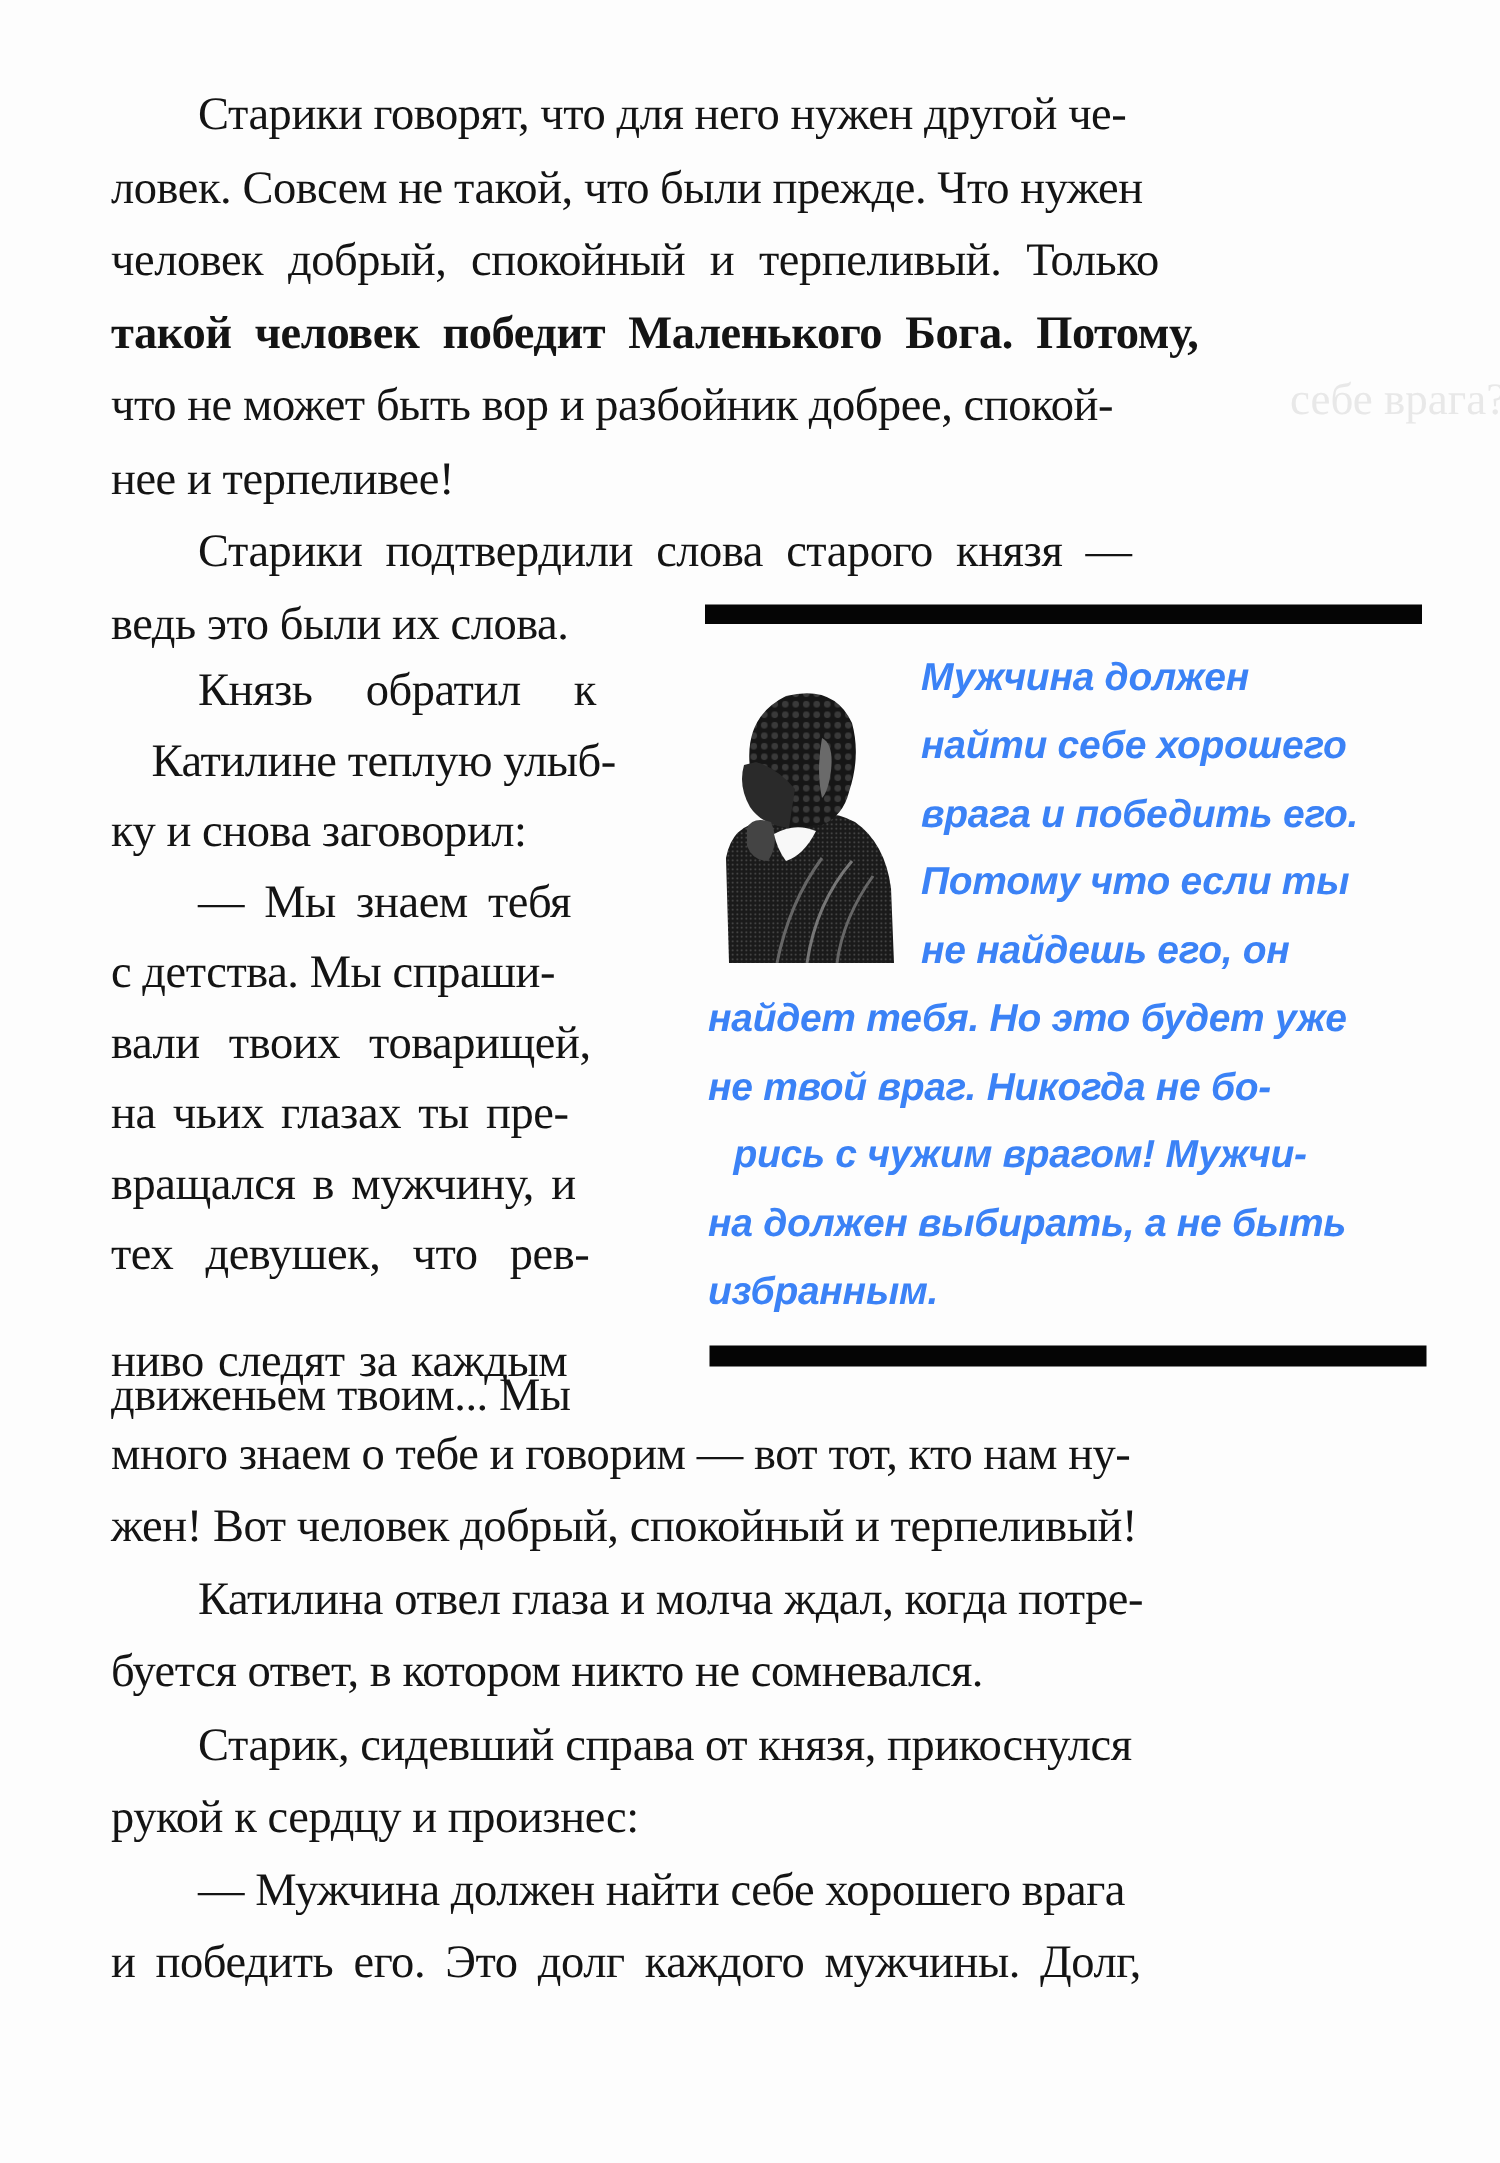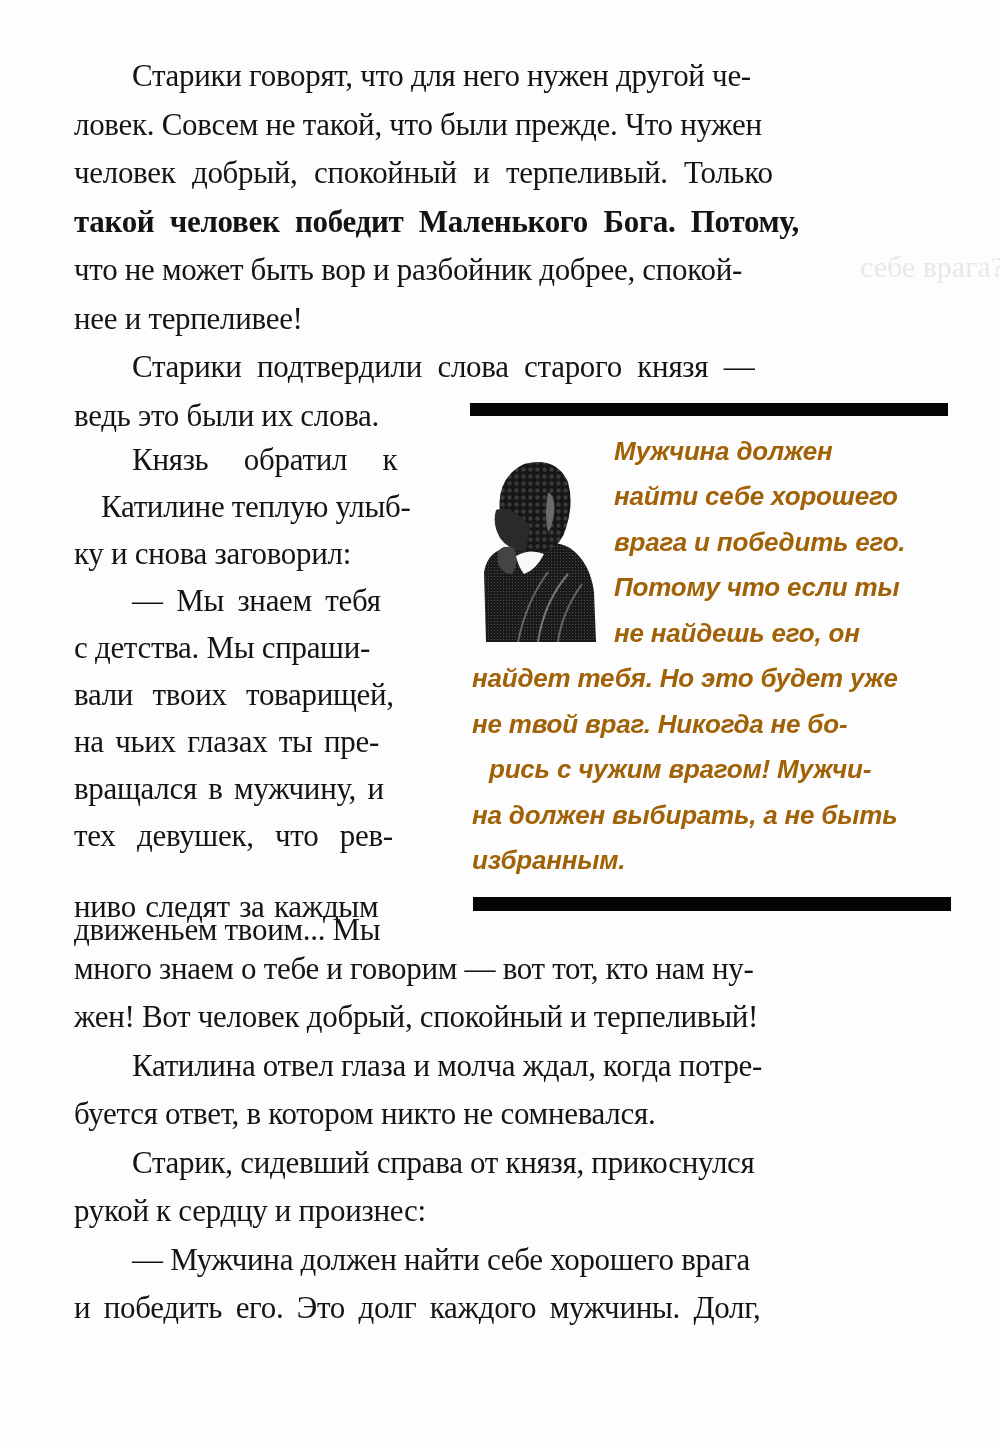--- a/index.html
+++ b/index.html
@@ -31,21 +31,21 @@
     }
     .quote {
       font-family: "Liberation Sans", "DejaVu Sans", sans-serif;
       font-weight: bold;
       font-style: italic;
       font-size: 26px;
       line-height: 45.5px;
       letter-spacing: -0.2px;
       position: absolute;
       white-space: nowrap;
-      color: #a16207;
+      color: #3b82f6;
     }
     .buddha {
       position: absolute;
       left: 478px; top: 452px;
       width: 120px; height: 190px;
     }
     .page-number {
       position: absolute;
       left: 0; width: 945px;
       top: 1355px;

